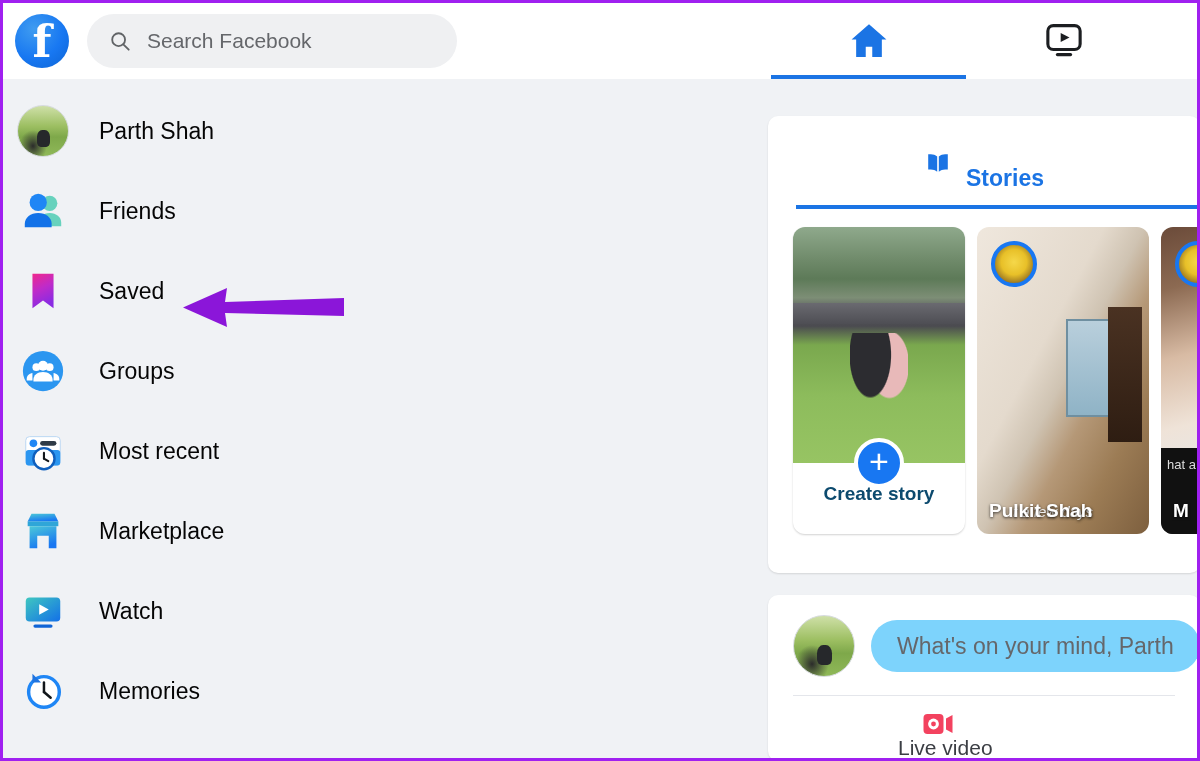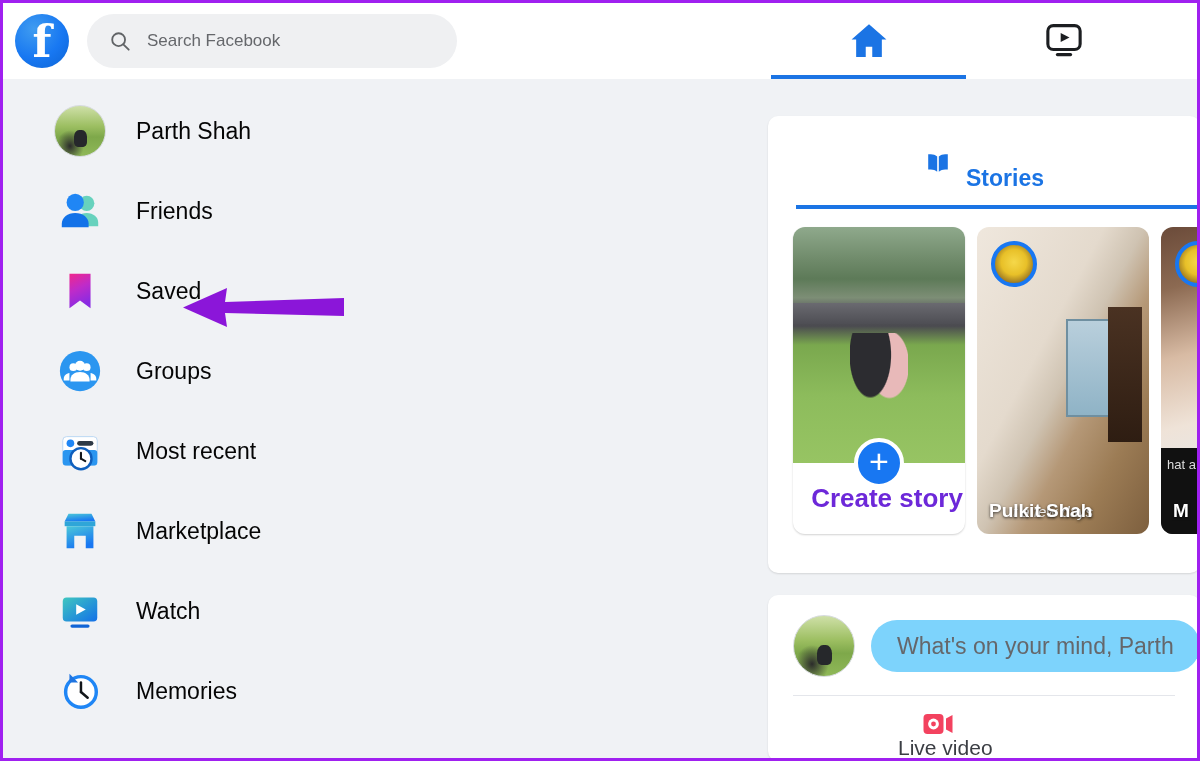--- a/index.html
+++ b/index.html
@@ -39,21 +39,21 @@
   #search-box {
     margin-left: 18px;
     width: 370px; height: 54px;
     background: #eff0f2; border-radius: 27px;
     display: flex; align-items: center;
     padding-left: 22px;
     flex: none;
   }
   #search-box .s-icon { width: 22px; height: 22px; flex: none; }
   #search-placeholder {
-    margin-left: 16px; color: #65676b; font-size: 17px;
+    margin-left: 16px; color: #65676b; font-size: 21px;
   }
 
   #nav-tabs {
     position: absolute; left: 768px; top: 0;
     width: 420px; height: 76px;
     display: flex;
   }
   .nav-tab {
     width: 195px; height: 76px;
     display: flex; align-items: center; justify-content: center;
@@ -63,21 +63,20 @@
     position: absolute; bottom: 0; left: 0;
     width: 100%; height: 4px; background: #1b74e4;
   }
 
   
   #sidebar {
     position: absolute; left: 0; top: 76px;
     width: 762px; height: 682px;
     background: #f0f2f5;
     padding-top: 12px;
-    margin-left: 37px;
   }
   .side-item {
     height: 80px;
     display: flex; align-items: center;
     padding-left: 14px;
   }
   .side-icon {
     width: 52px; height: 52px;
     flex: none;
     display: flex; align-items: center; justify-content: center;
@@ -170,25 +169,25 @@
     transform: translate(-50%, -50%);
     width: 50px; height: 50px; border-radius: 50%;
     background: #1877f2; border: 4px solid #fff;
     display: flex; align-items: center; justify-content: center;
   }
   #story-create .plus-btn span {
     color: #fff; font-size: 34px; line-height: 1; font-weight: 300;
     margin-top: -4px;
   }
   #story-create .create-label {
-    position: absolute; bottom: 0; left: 8px;
+    position: absolute; bottom: 0; left: 0;
     width: 100%; height: 71px;
     display: flex; align-items: flex-start; justify-content: center;
     padding-top: 20px;
-    font-size: 26px; color: #6d28d9; font-weight: 600;
+    font-size: 19px; color: #0c4a6e; font-weight: 600;
   }
 
   
   #story-two {
     background:
       linear-gradient(118deg, #efe7dd 0%, #e4dacd 38%, #cfc3b2 50%, #b59877 62%, #9c7c55 78%, #7d5f3e 100%);
   }
   #story-two::before {
     content: ""; position: absolute;
     left: 30%; top: 55%; width: 58%; height: 45%;

